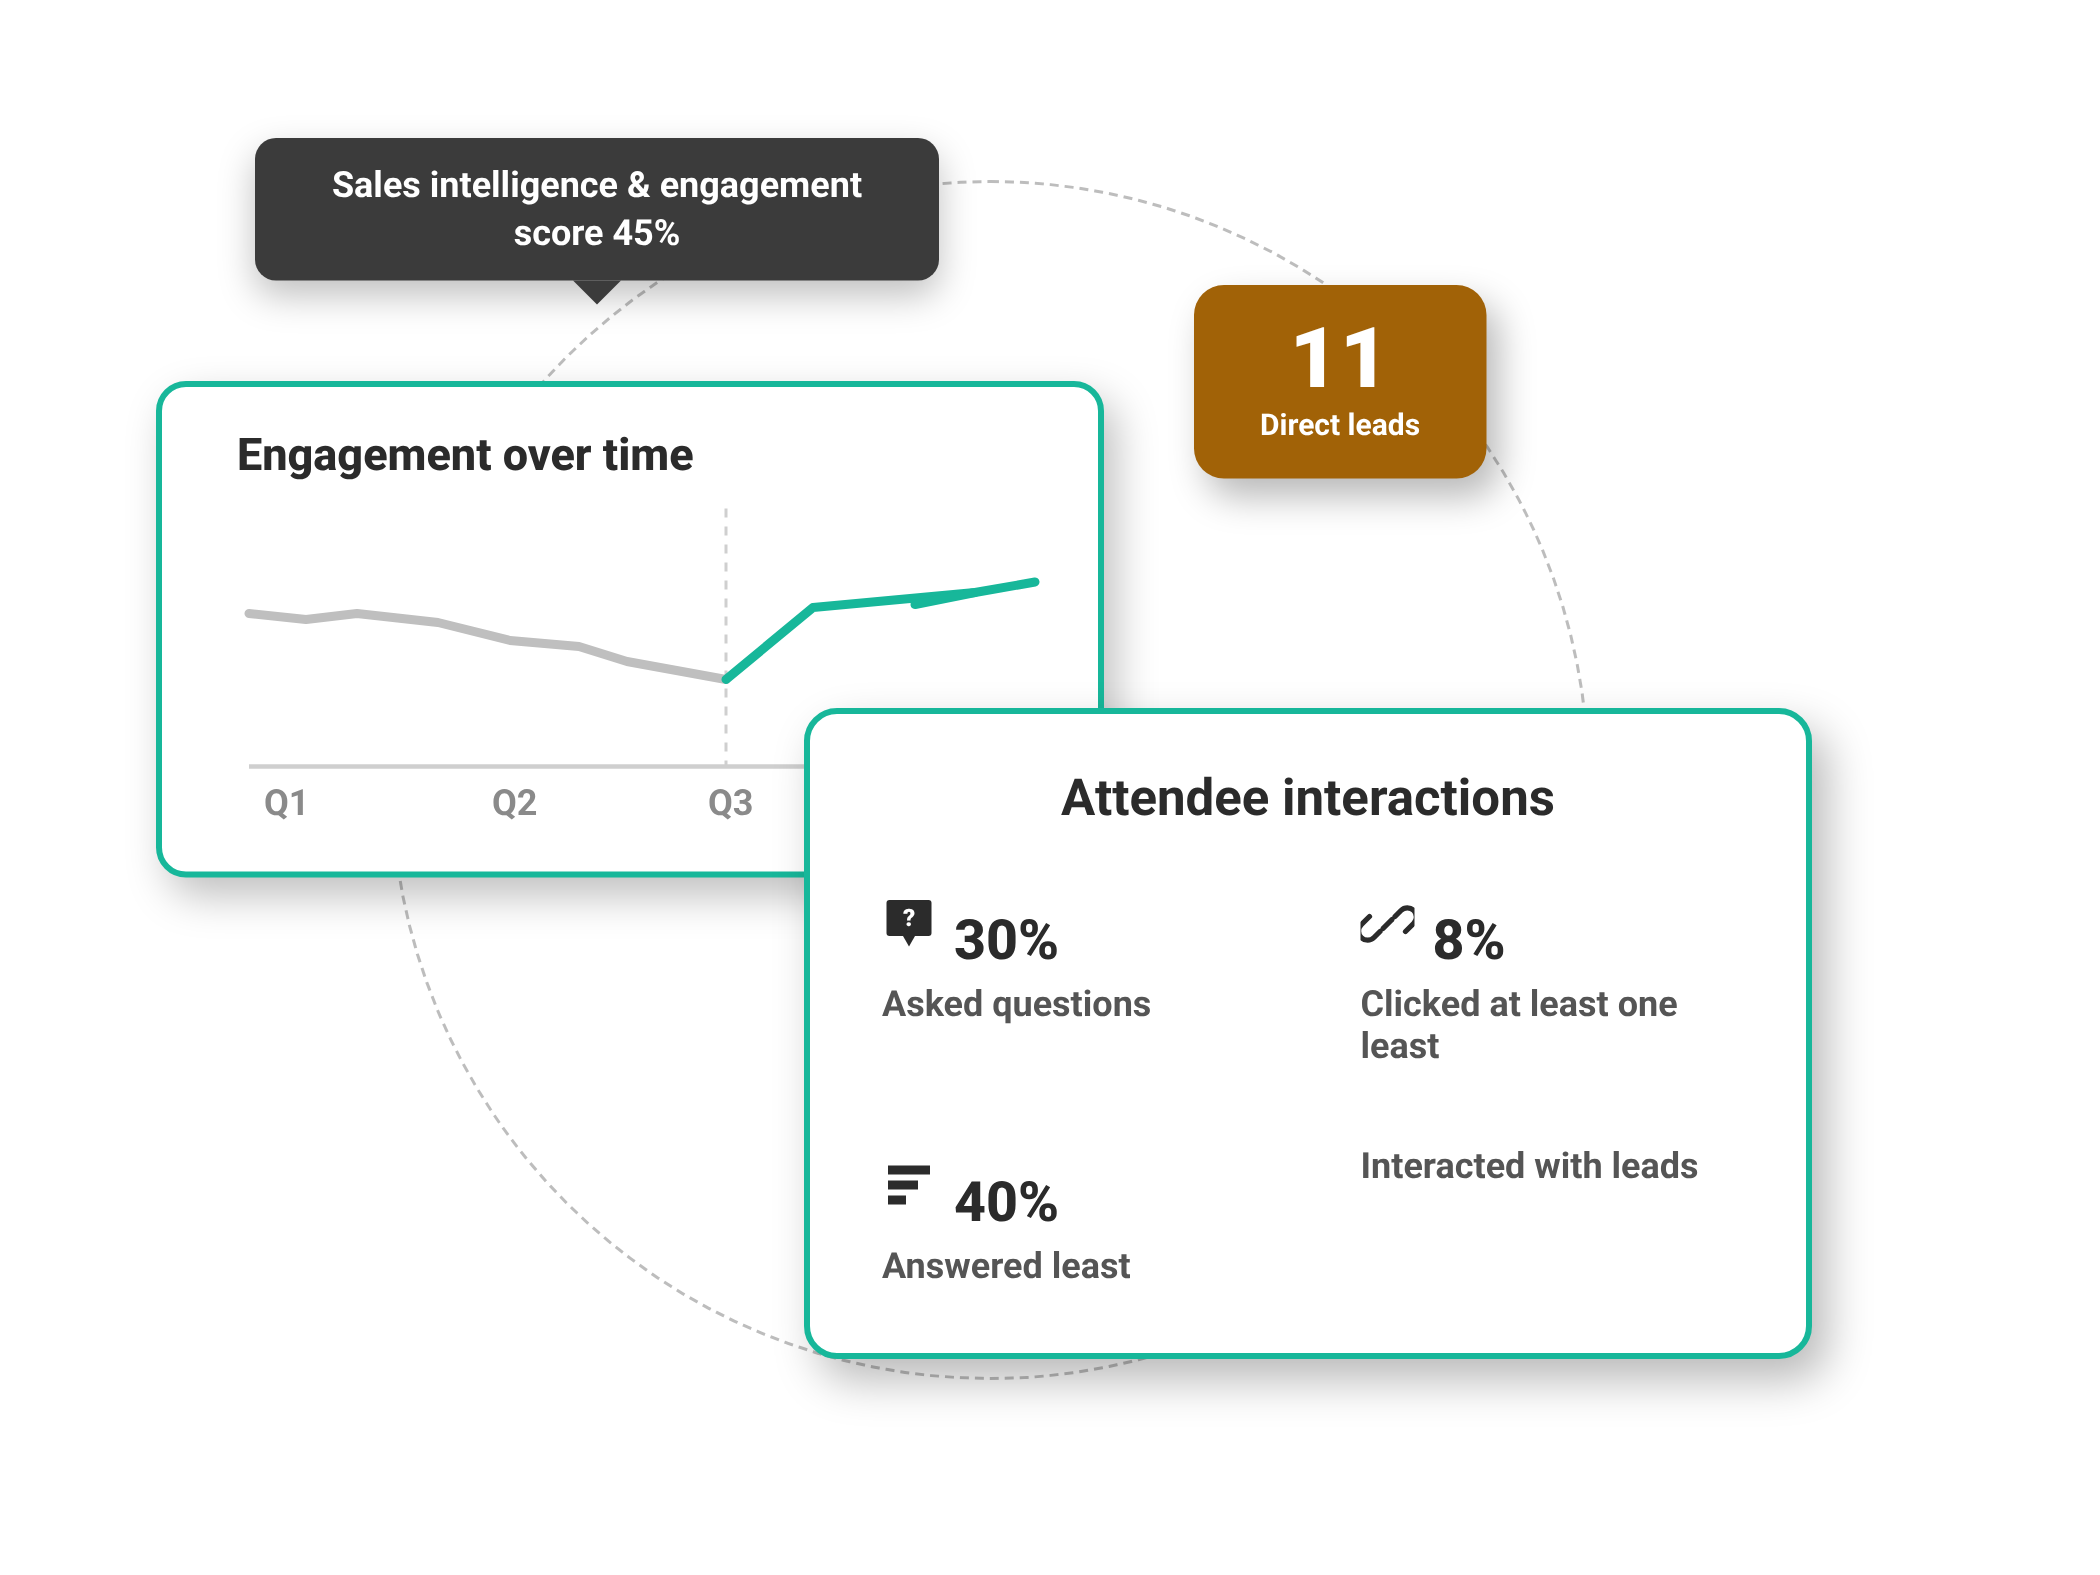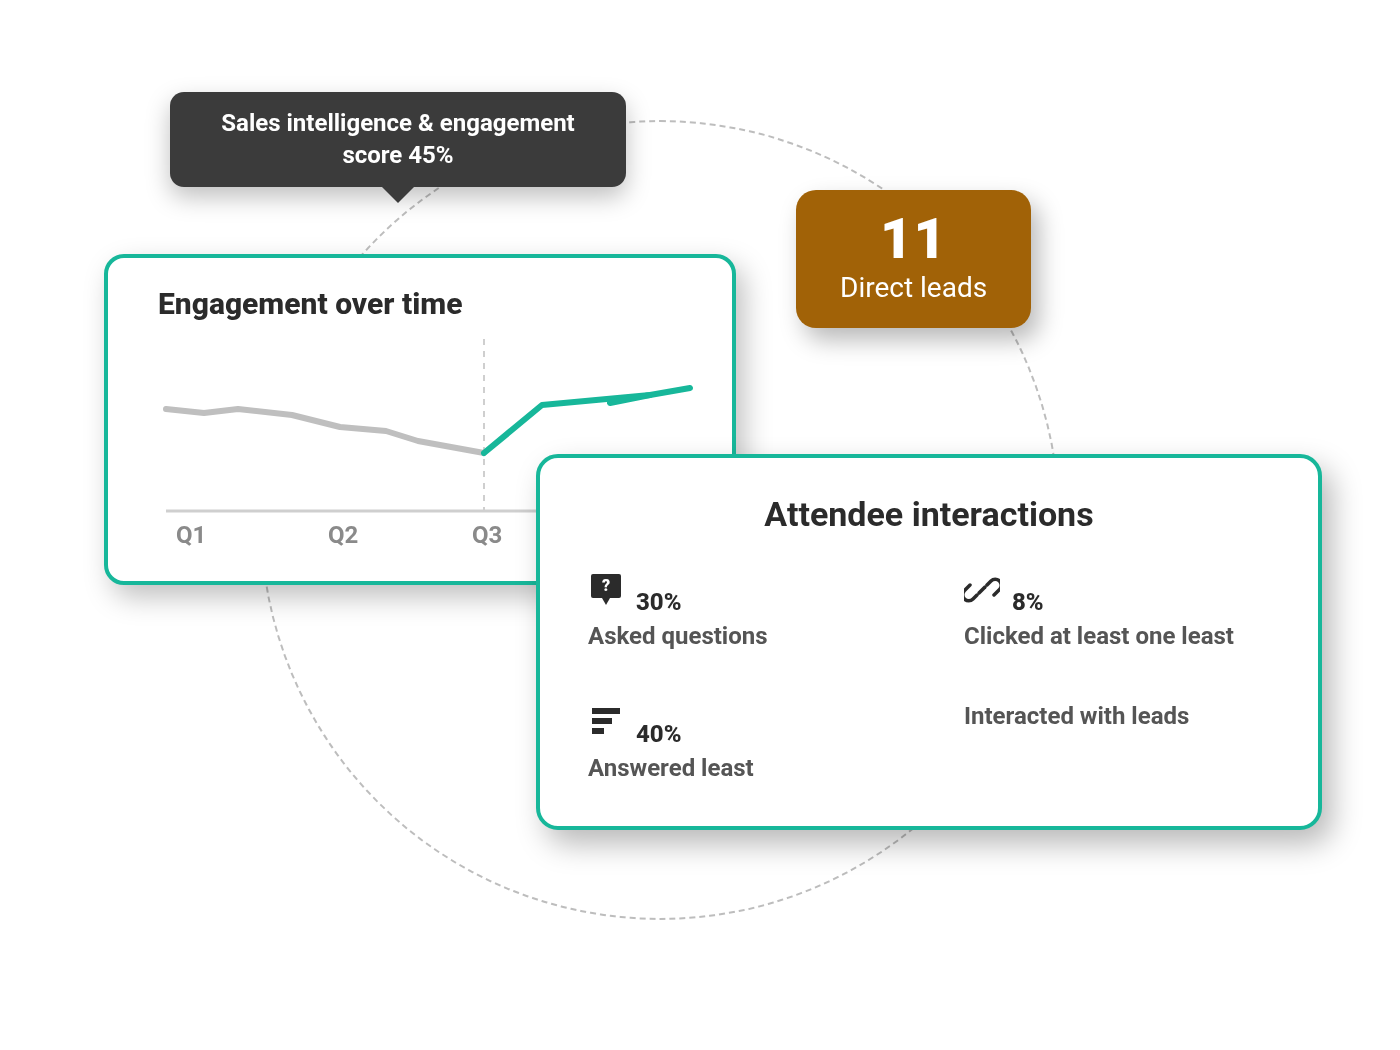--- a/index.html
+++ b/index.html
@@ -59,21 +59,21 @@
   .leads-card {
     position: absolute;
     background: #a16207;
     color: #fff;
     border-radius: 20px;
     text-align: center;
     padding: 20px 44px 24px 44px;
     box-shadow: 8px 12px 24px rgba(0,0,0,0.28);
   }
   .leads-card .num { font-size: 56px; font-weight: 900; letter-spacing: 1px; line-height: 1.05; }
-  .leads-card .lbl { font-size: 28px; font-weight: 400; margin-top: 2px; }
+  .leads-card .lbl { font-size: 20px; font-weight: 700; margin-top: 2px; }
 
   
   .interactions-card {
     position: absolute;
     background: #fff;
     border: 4px solid #17b79a;
     border-radius: 22px;
     padding: 36px 48px 44px 48px;
     box-shadow: 10px 14px 30px rgba(0,0,0,0.28);
   }
@@ -85,21 +85,21 @@
     margin-bottom: 30px;
   }
   .metric-grid {
     display: grid;
     grid-template-columns: 1fr 1fr;
     column-gap: 70px;
     row-gap: 46px;
   }
   .metric {  }
   .metric-head { display: flex; align-items: center; gap: 12px; }
-  .metric-val { font-size: 24px; font-weight: 800; color: #2b2b2b; margin-top: 24px; }
+  .metric-val { font-size: 37px; font-weight: 800; color: #2b2b2b; margin-top: 24px; }
   .metric-lbl { font-size: 24px; color: #555; margin-top: 6px; font-weight: bold; }
   .icon { width: 36px; height: 36px; display: inline-flex; align-items: center; justify-content: center; }
   .icon svg { width: 100%; height: 100%; }
 
 </style>
 </head>
 <body>
 
 <div class="stage">
 
@@ -127,21 +127,21 @@
 
       <polyline fill="none" stroke="#17b79a" stroke-width="6" stroke-linecap="round" stroke-linejoin="round" points="326,120 384,72 492,62 532,55"></polyline>
       <polyline fill="none" stroke="#17b79a" stroke-width="6" stroke-linecap="round" stroke-linejoin="round" points="452,70 492,62"></polyline>
 
       <text x="18" y="210" font-size="24" font-weight="700" fill="#8a8a8a">Q1</text>
       <text x="170" y="210" font-size="24" font-weight="700" fill="#8a8a8a">Q2</text>
       <text x="314" y="210" font-size="24" font-weight="700" fill="#8a8a8a">Q3</text>
     </svg>
   </div>
 
-  <div class="interactions-card" style="left:536px; top:454px; width:786px;">
+  <div class="interactions-card" style="left:536px; top:472px; width:672px;">
     <h2>Attendee interactions</h2>
     <div class="metric-grid">
 
       <div class="metric">
         <div class="metric-head">
           <span class="icon">
             <svg viewBox="0 0 36 36">
                 <rect x="3" y="2" width="30" height="24" rx="2" fill="#2b2b2b"></rect>
                 <path d="M14 26 L18 33 L22 26 Z" fill="#2b2b2b"></path>
                 <text x="18" y="19" text-anchor="middle" font-size="16" font-weight="900" fill="#fff">?</text>

